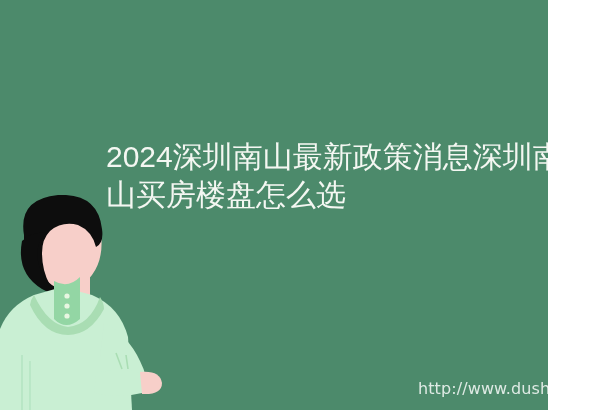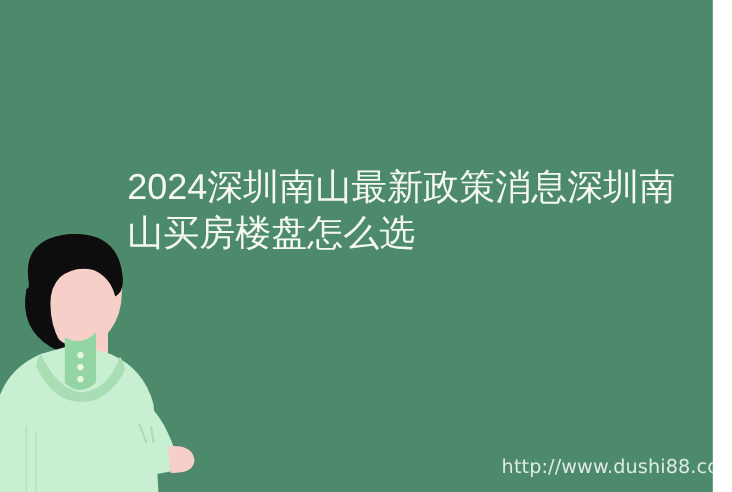--- a/index.html
+++ b/index.html
@@ -7,21 +7,21 @@
     padding: 0;
   }
   body {
     width: 610px;
     height: 410px;
     overflow: hidden;
     font-family: "Liberation Sans", "DejaVu Sans", sans-serif;
   }
   #banner {
     position: relative;
-    width: 594px;
+    width: 548px;
     height: 410px;
     background: #4c8a6b;
     overflow: hidden;
   }
   #title-block {
     position: absolute;
     left: 106px;
     top: 138px;
     width: 460px;
     z-index: 3;

